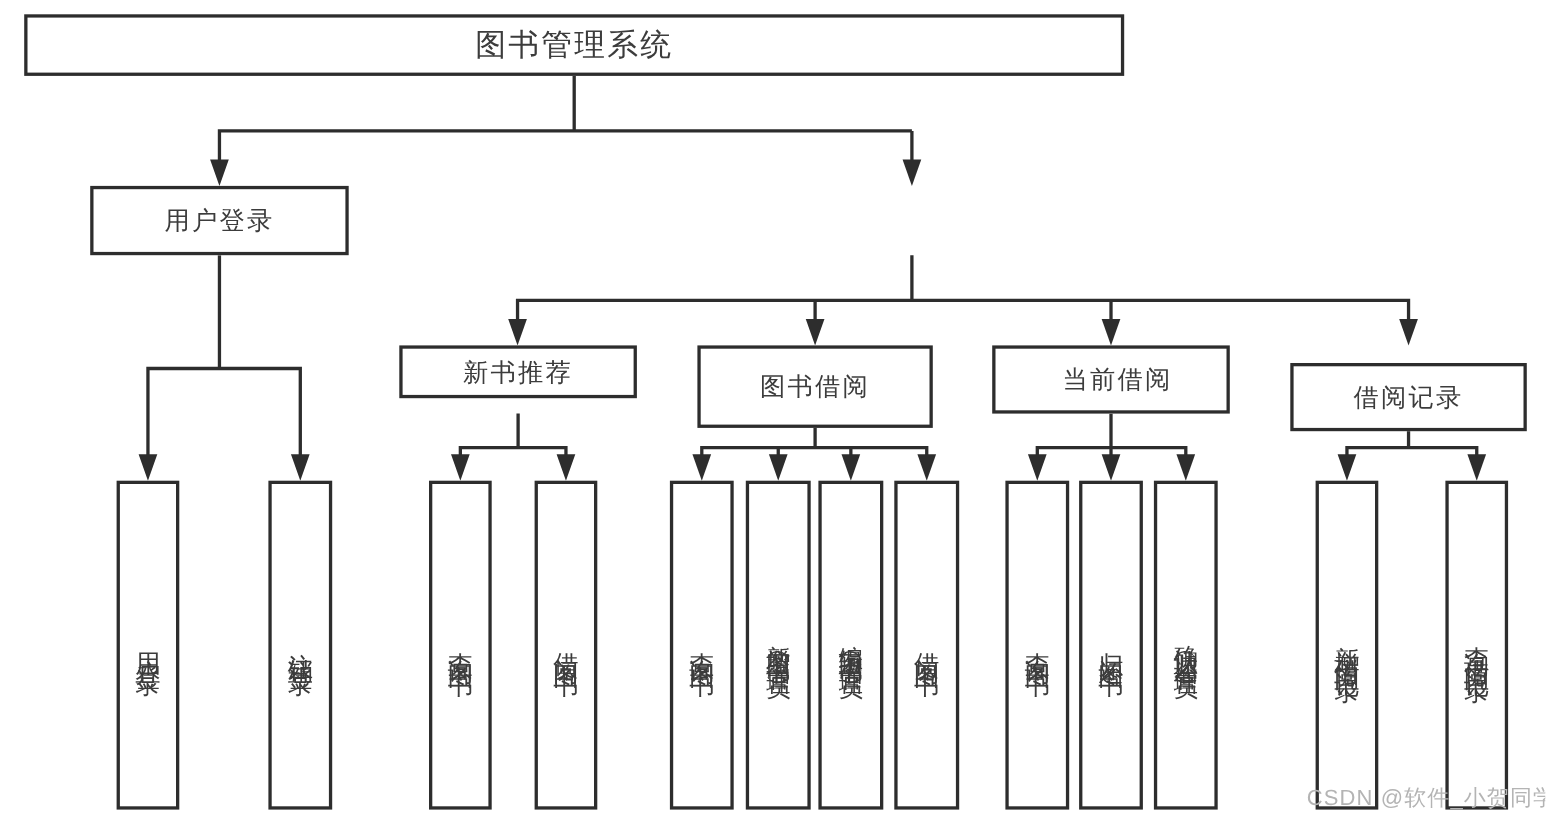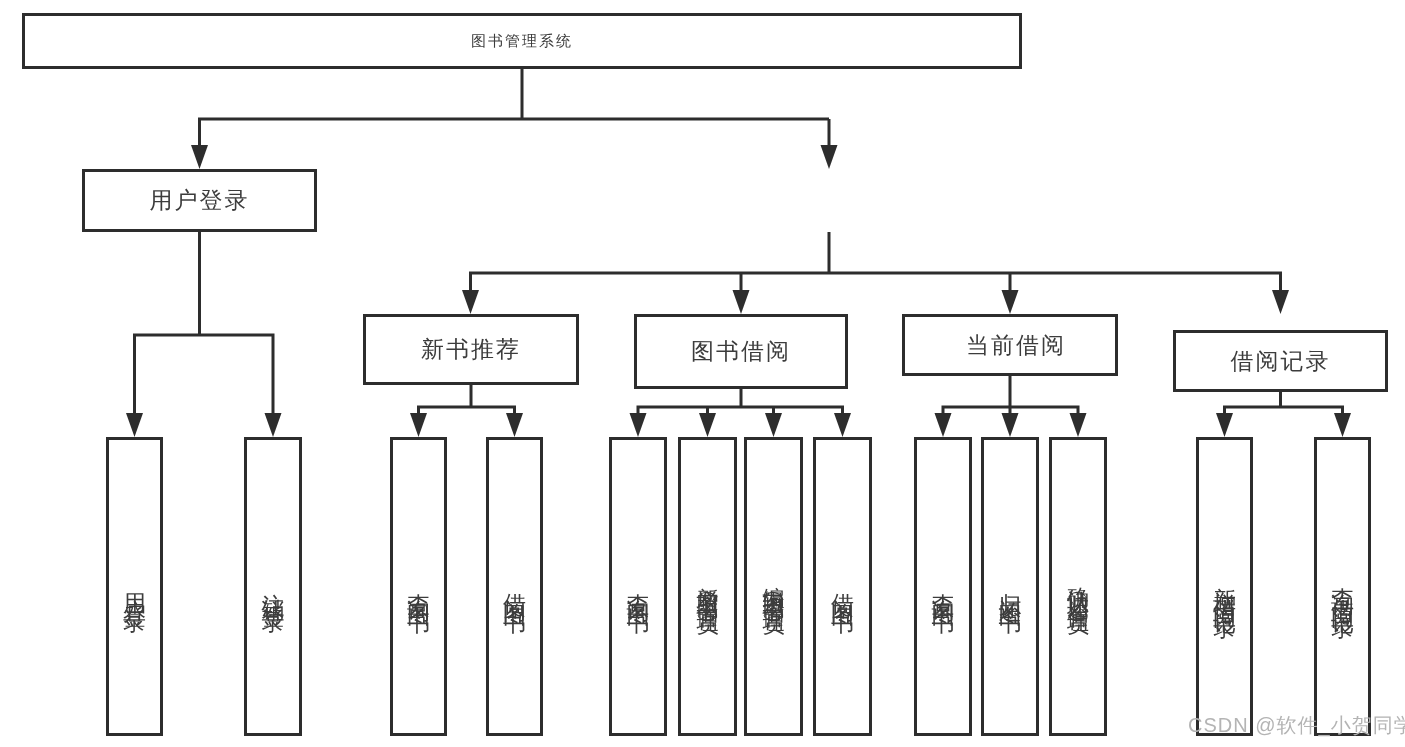--- a/index.html
+++ b/index.html
@@ -26,21 +26,21 @@
     align-items: center;
     justify-content: center;
     color: #3c3c3c;
     z-index: 2;
   }
   .hlabel {
     font-size: 23px;
     letter-spacing: 2px;
     white-space: nowrap;
   }
-  .root-label { font-size: 15px; }
+  .root-label { font-size: 28px; }
   .vbox {
     writing-mode: vertical-rl;
     text-orientation: mixed;
   }
   .vlabel {
     font-size: 23px;
     letter-spacing: 6px;
     line-height: 1;
     white-space: nowrap;
   }
@@ -109,21 +109,21 @@
   </svg>
 
   <div class="box" style="left:22px; top:13px; width:1000px; height:56px;">
     <span class="hlabel root-label">图书管理系统</span>
   </div>
 
   <div class="box" style="left:82px; top:169px; width:235px; height:63px;">
     <span class="hlabel">用户登录</span>
   </div>
 
-  <div class="box" style="left:363px; top:314px; width:216px; height:71px;">
+  <div class="box" style="left:363px; top:314px; width:216px; height:48px;">
     <span class="hlabel">新书推荐</span>
   </div>
   <div class="box" style="left:634px; top:314px; width:214px; height:75px;">
     <span class="hlabel">图书借阅</span>
   </div>
   <div class="box" style="left:902px; top:314px; width:216px; height:62px;padding-left:12px;">
     <span class="hlabel">当前借阅</span>
   </div>
   <div class="box" style="left:1173px; top:330px; width:215px; height:62px;">
     <span class="hlabel">借阅记录</span>

